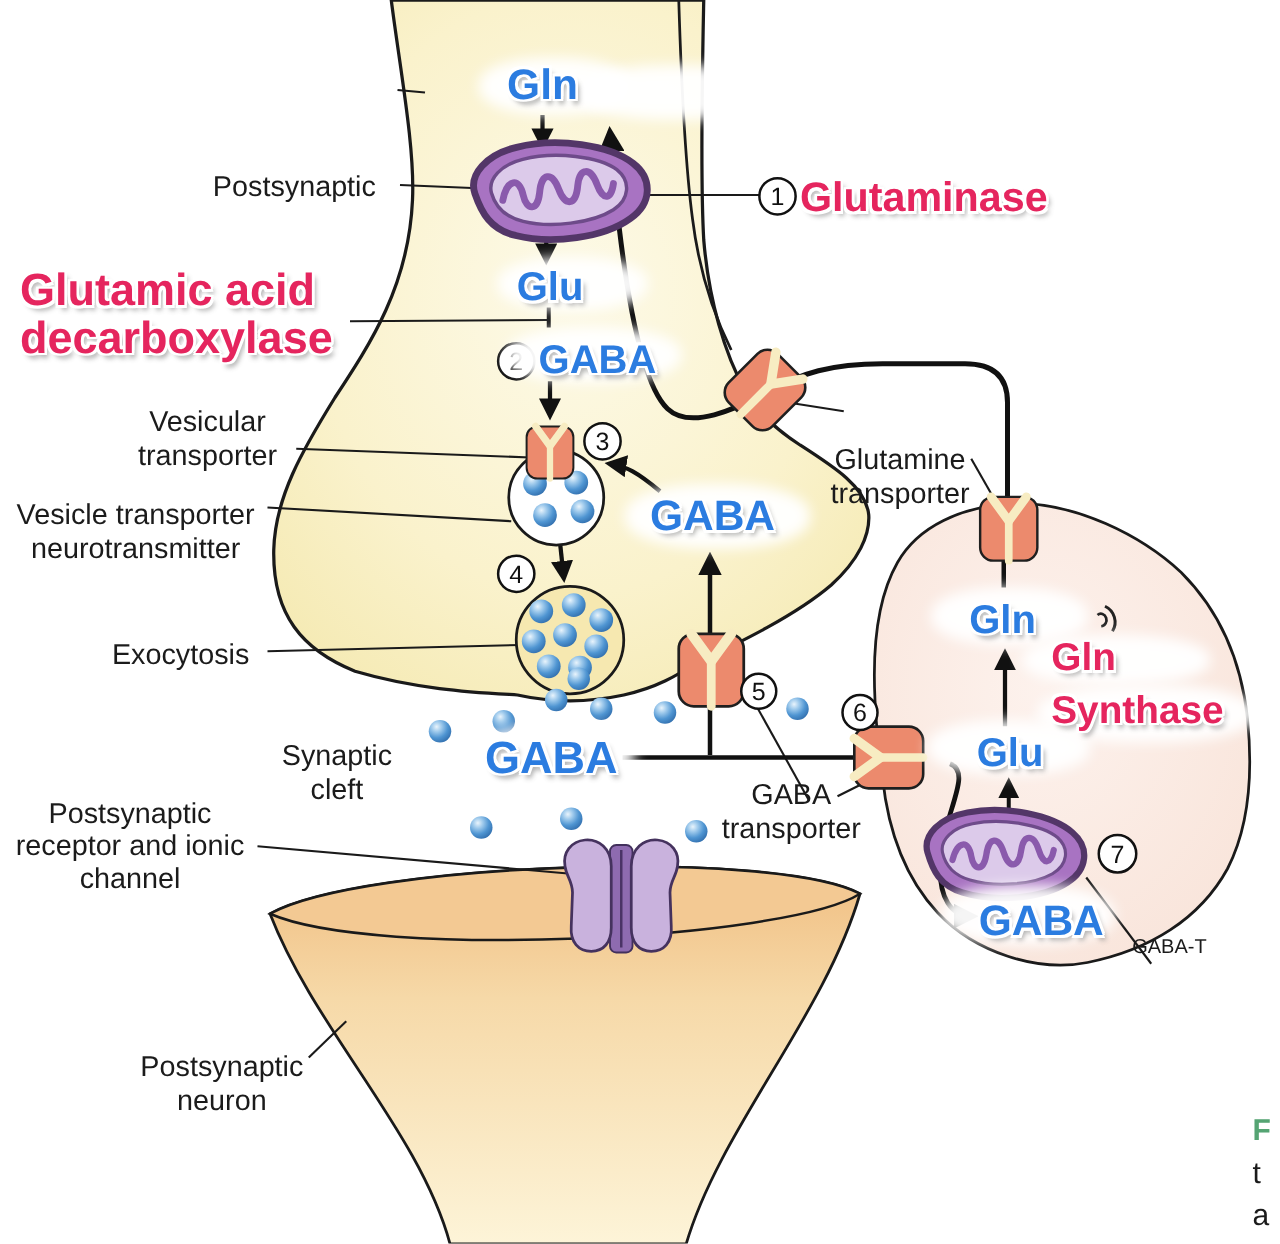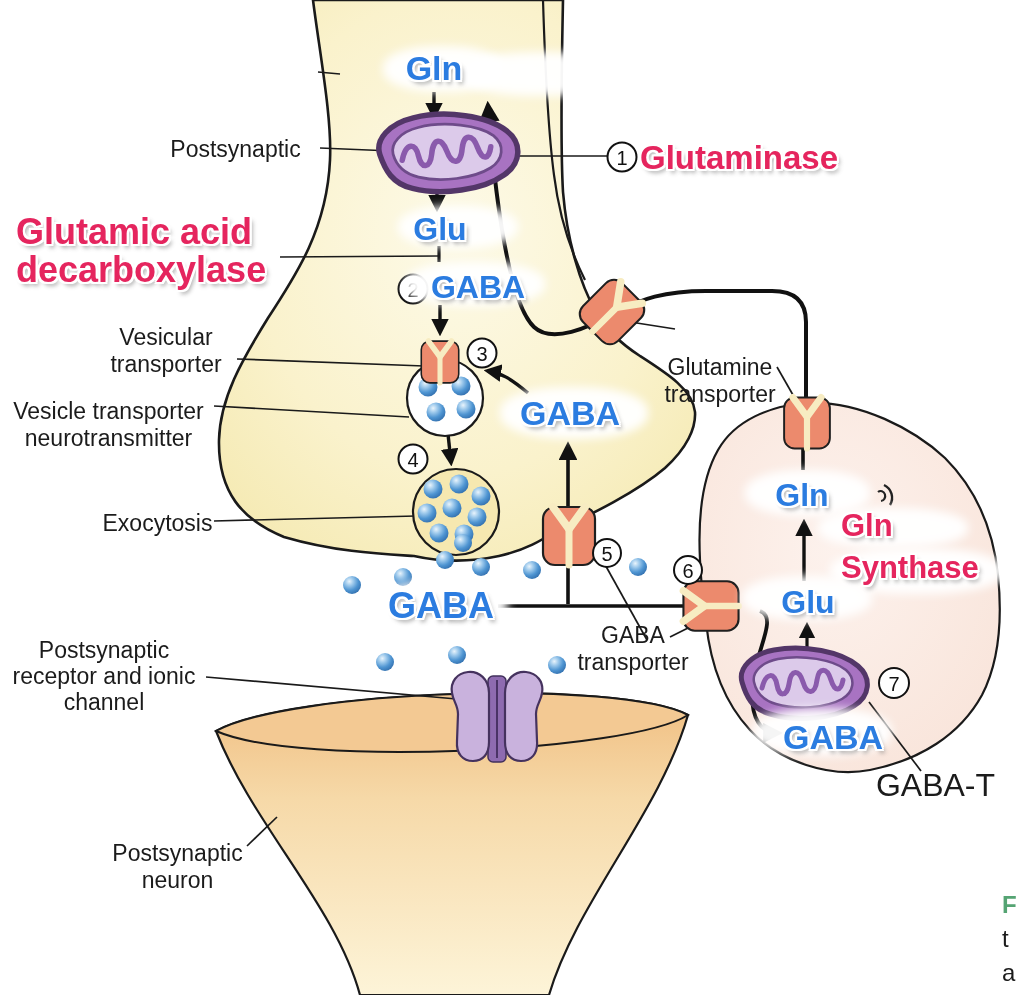--- a/index.html
+++ b/index.html
@@ -210,31 +210,33 @@
 <div class="cloud" style="left:818px;top:508px;width:150px;height:40px;"></div>
 <div class="cloud" style="left:830px;top:548px;width:175px;height:46px;"></div>
 <div class="cloud" style="left:742px;top:576px;width:130px;height:44px;"></div>
 <div class="cloud" style="left:752px;top:708px;width:140px;height:48px;"></div>
 
 <div class="lbl" style="left:148px;top:136px;width:175px;">Postsynaptic</div>
 <div class="lbl" style="left:78px;top:324px;width:176px;">Vesicular
 transporter</div>
 <div class="lbl" style="left:6px;top:398px;width:205px;">Vesicle transporter
 neurotransmitter</div>
-<div class="lbl" style="left:75px;top:510px;width:165px;text-align:center;">Exocytosis</div>
+<div class="lbl" style="left:62px;top:510px;width:165px;text-align:center;">Exocytosis</div>
+<div class="lbl" style="left:192px;top:591px;width:155px;">Synaptic
+cleft</div>
 <div class="lbl" style="left:-2px;top:637px;width:212px;line-height:26px;">Postsynaptic
 receptor and ionic
 channel</div>
 <div class="lbl" style="left:90px;top:840px;width:175px;">Postsynaptic
 neuron</div>
 <div class="lbl" style="left:641px;top:314px;width:158px;margin-top:40px;">Glutamine
 transporter</div>
 <div class="lbl" style="left:552px;top:622px;width:162px;">GABA
 transporter</div>
-<div class="lbl" style="left:858px;top:772px;width:155px;font-size:32px;">GABA-T</div>
+<div class="lbl" style="left:858px;top:744px;width:155px;font-size:16px;">GABA-T</div>
 
 <div class="pink" style="left:640px;top:139px;font-size:33px;">Glutaminase</div>
 <div class="pink" style="left:16px;top:213px;width:266px;font-size:36px;line-height:38px;">Glutamic acid
 decarboxylase</div>
 <div class="pink" style="left:841px;top:505px;font-size:31px;line-height:42px;text-align:left;">Gln
 Synthase</div>
 
 <div class="mol" style="left:372px;top:49px;width:124px;font-size:34px;">Gln</div>
 <div class="mol" style="left:380px;top:211px;width:120px;font-size:32px;">Glu</div>
 <div class="mol" style="left:420px;top:269px;width:116px;font-size:32px;">GABA</div>

